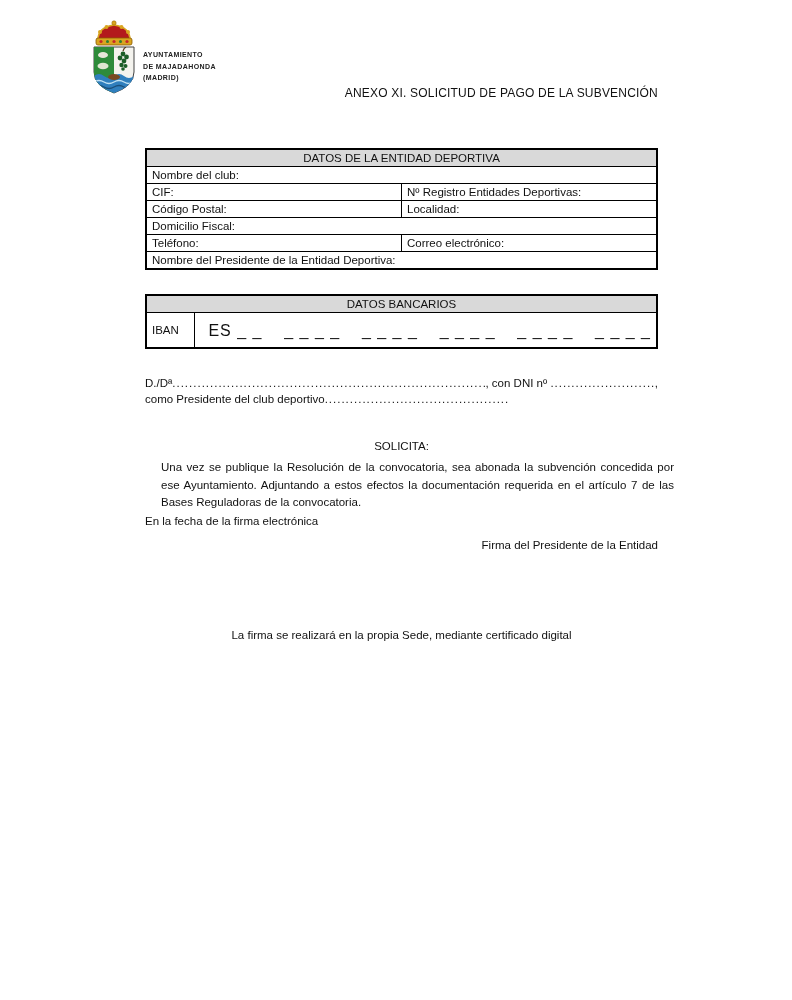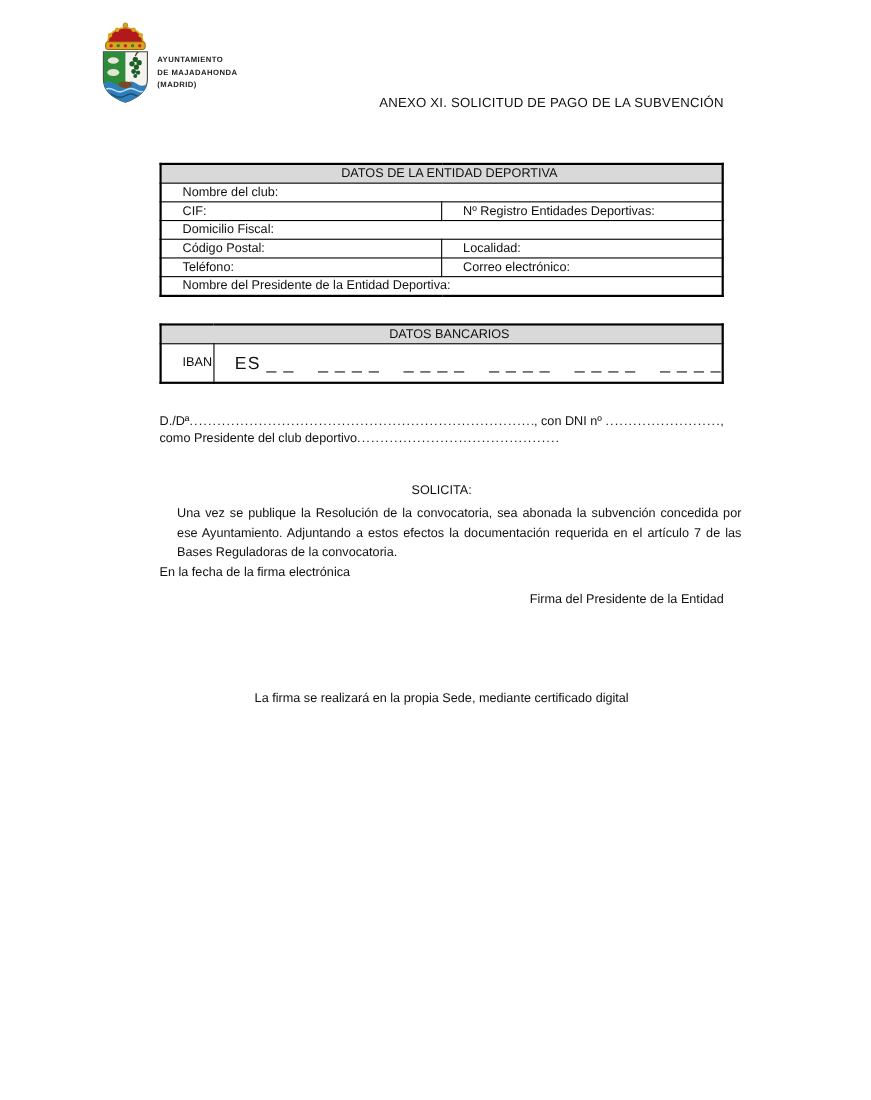--- a/index.html
+++ b/index.html
@@ -35,32 +35,32 @@
   }
 
   
   table.tbl{
     border-collapse:collapse;table-layout:fixed;width:513px;
     border:2px solid var(--border);
   }
   table.tbl td{
     border:1px solid var(--border);
     font-size:11.5px;line-height:13px;
-    padding:2px 5px 1px 19px;
+    padding:2px 5px 1px 5px;
     height:13px;
     overflow:hidden;white-space:nowrap;
     vertical-align:middle;
   }
   table.tbl td.hdr{
     background:var(--table-header-bg);
     text-align:center;
   }
   .tbl-entity{top:148px;}
   .tbl-bank{top:294px;}
-  .tbl-bank td.iban-cell{height:31px;text-align:center;}
+  .tbl-bank td.iban-cell{height:31px;}
   .tbl-bank td.iban-mask{
     text-align:right;font-size:16px;letter-spacing:1px;white-space:pre;
   }
 
   
   .para1{top:375px;font-size:11.5px;line-height:16px;}
   .decl-row{display:flex;align-items:baseline;}
   .leader{
     overflow:hidden;white-space:nowrap;
     letter-spacing:1px;min-width:0;
@@ -143,25 +143,25 @@
       <td class="hdr" colspan="2">DATOS DE LA ENTIDAD DEPORTIVA</td>
     </tr>
     <tr>
       <td colspan="2">Nombre del club:</td>
     </tr>
     <tr>
       <td>CIF:</td>
       <td>Nº Registro Entidades Deportivas:</td>
     </tr>
     <tr>
-      <td colspan="2">Domicilio Fiscal:</td>
-    </tr>
-    <tr>
       <td>Código Postal:</td>
       <td>Localidad:</td>
+    </tr>
+    <tr>
+      <td colspan="2">Domicilio Fiscal:</td>
     </tr>
     <tr>
       <td>Teléfono:</td>
       <td>Correo electrónico:</td>
     </tr>
     <tr>
       <td colspan="2">Nombre del Presidente de la Entidad Deportiva:</td>
     </tr>
   </tbody>
     </table>

